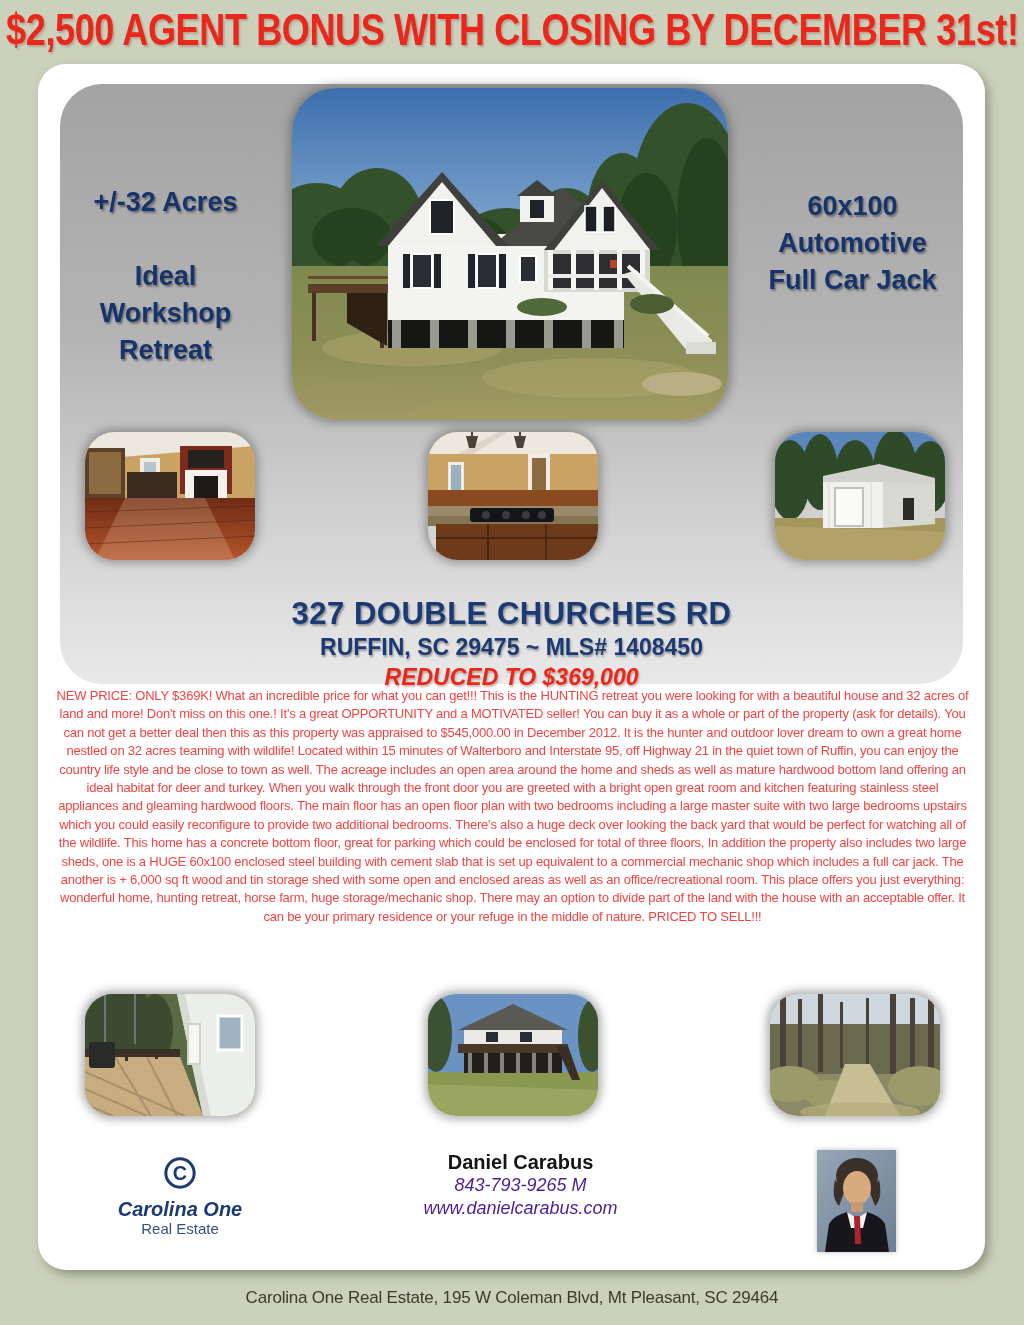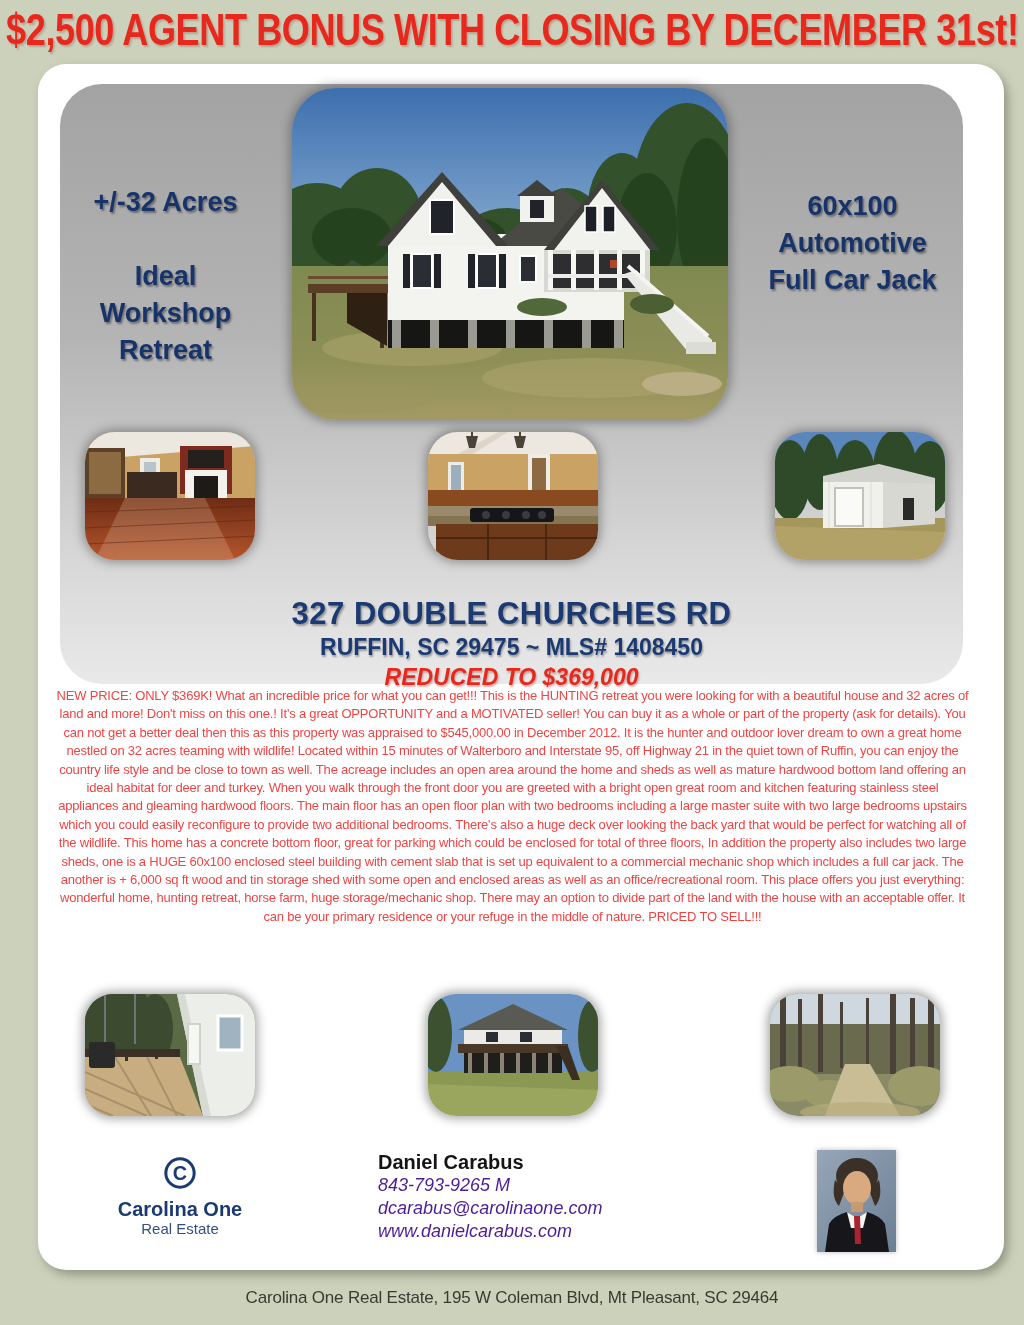--- a/index.html
+++ b/index.html
@@ -22,21 +22,20 @@
     font-size:44px;font-weight:bold;letter-spacing:-0.5px;
     color:#e8281c;white-space:nowrap;
     text-shadow:2px 2px 2px rgba(120,40,30,0.25);
   }
 
   
   .card{
     position:absolute;left:38px;top:64px;width:947px;height:1206px;
     background:#ffffff;border-radius:28px;
     box-shadow:4px 5px 10px rgba(100,105,85,0.55);
-    padding-left:19px;
   }
 
   
   .panel{
     position:absolute;left:22px;top:20px;width:903px;height:600px;
     border-radius:42px;
     background:linear-gradient(180deg,#a3a3a3 0%,#b4b4b4 42%,#d6d6d6 78%,#e9e9e9 100%);
   }
 
   
@@ -81,24 +80,24 @@
   
   .desc{
     position:absolute;left:16px;top:622px;width:915px;
     font-size:13px;line-height:18.4px;letter-spacing:-0.2px;
     color:#ef4444;text-align:center;margin:1px;
   }
 
   
   .brand-block{position:absolute;left:62px;top:1092px;width:160px;text-align:center;}
   .brand-mark{margin:0 auto 4px auto;width:34px;height:34px;}
-  .brand-name{font-size:20px;font-weight:bold;color:#1b3a73;line-height:22px;}
+  .brand-name{font-size:20px;font-weight:bold;color:#1b3a73;line-height:22px;font-style:italic;}
   .brand-tagline{font-size:15px;color:#33507e;line-height:17px;}
 
-  .contact-block{position:absolute;left:340px;top:1086px;width:285px;}
+  .contact-block{position:absolute;left:340px;top:1086px;width:285px;text-align:center;}
   .agent-name{font-size:20px;font-weight:bold;color:#141414;line-height:24px;}
   .agent-line{font-size:18px;color:#4c1d95;line-height:23px;font-style:italic;}
 
   .agent-photo{
     position:absolute;left:779px;top:1086px;width:79px;height:102px;
     overflow:hidden;box-shadow:0 0 5px rgba(140,140,140,0.6);
   }
   .agent-photo svg{display:block;width:100%;height:100%;}
 
   
@@ -422,21 +421,20 @@
         <circle cx="18" cy="18" r="15" fill="none" stroke="#1b3a73" stroke-width="3.2"></circle>
         <text x="18" y="25" text-anchor="middle" font-size="21" font-weight="bold" fill="#1b3a73" font-family="Liberation Sans, sans-serif">C</text>
       </svg>
       <div class="brand-name">Carolina One</div>
       <div class="brand-tagline">Real Estate</div>
     </div>
 
     <div class="contact-block">
       <div class="agent-name">Daniel Carabus</div>
       <div class="agent-line">843-793-9265 M</div>
-      <div class="agent-line">dcarabus@carolinaone.com</div>
       <div class="agent-line">www.danielcarabus.com</div>
     </div>
 
     <div class="agent-photo">
       <svg viewBox="0 0 79 102" preserveAspectRatio="none">
         <defs>
           <linearGradient id="studio" x1="0" y1="0" x2="1" y2="1">
             <stop offset="0" stop-color="#97a6b8"></stop>
               <stop offset="1" stop-color="#6c7f94"></stop>
           </linearGradient>

